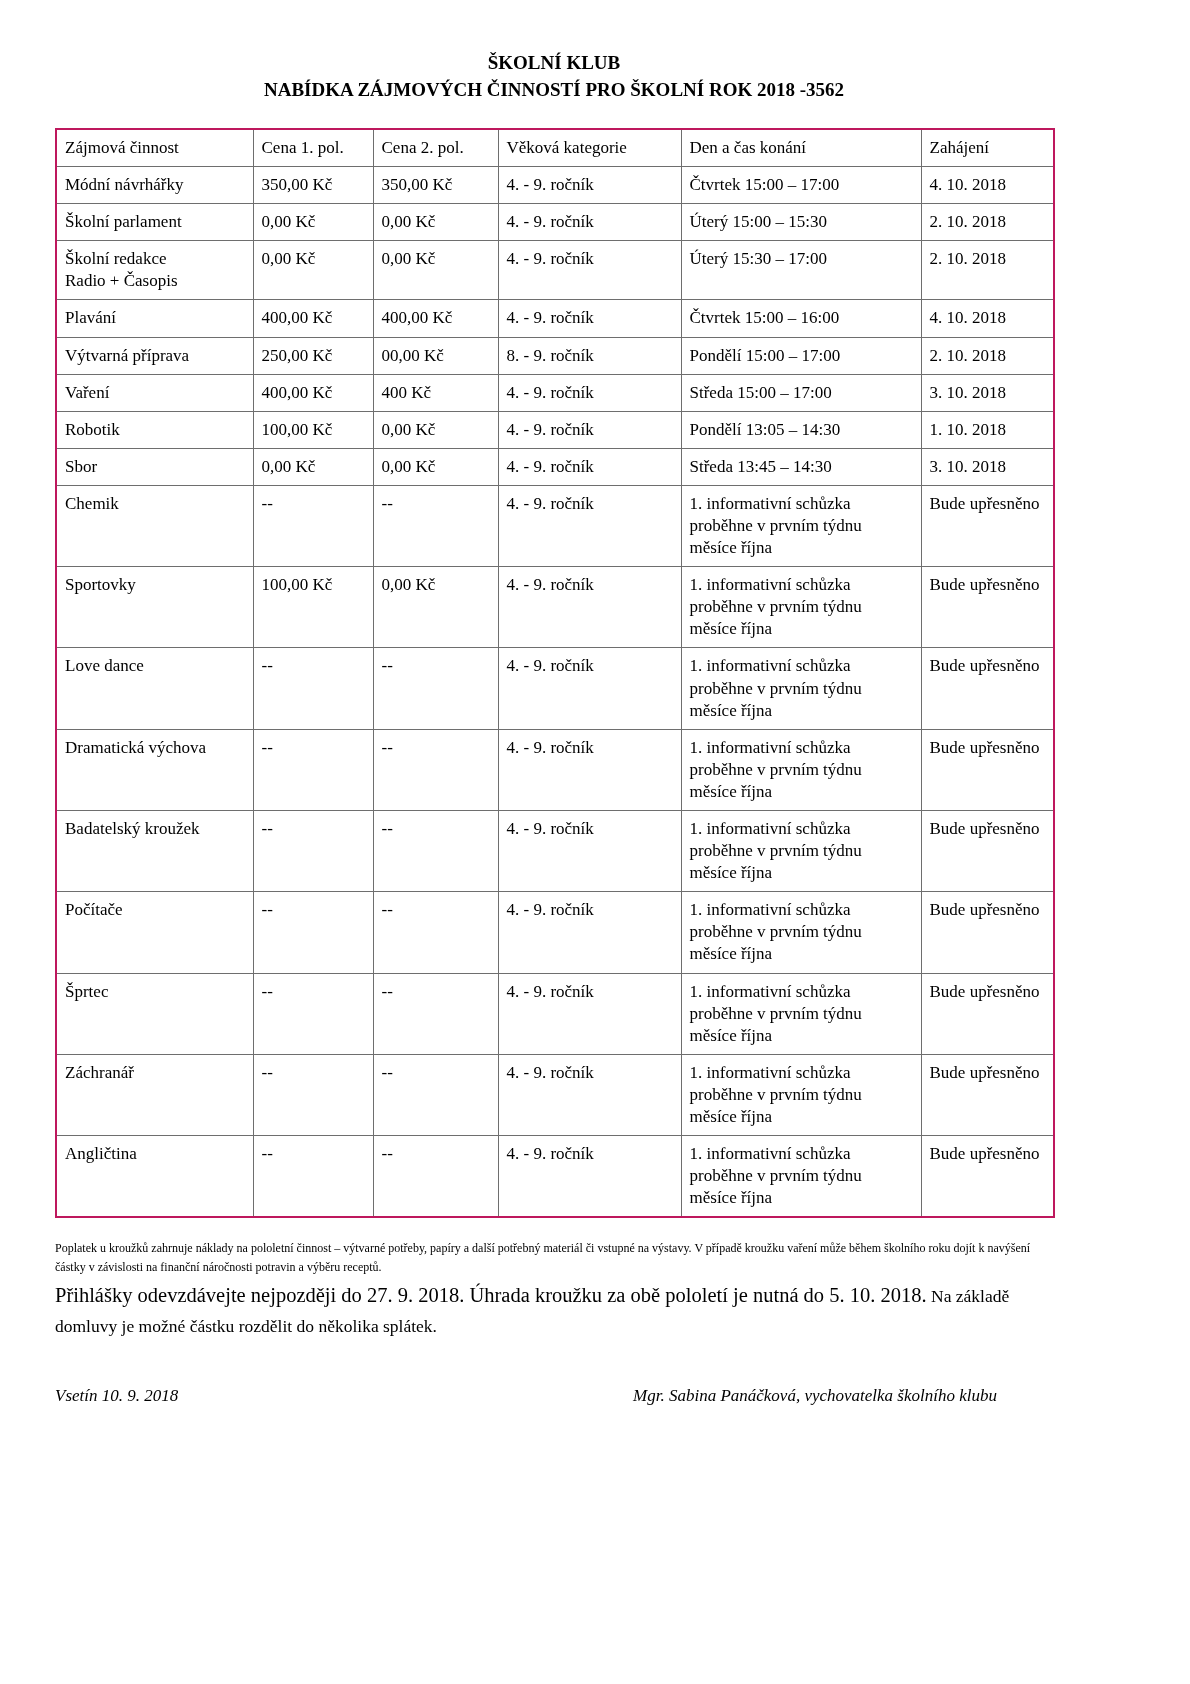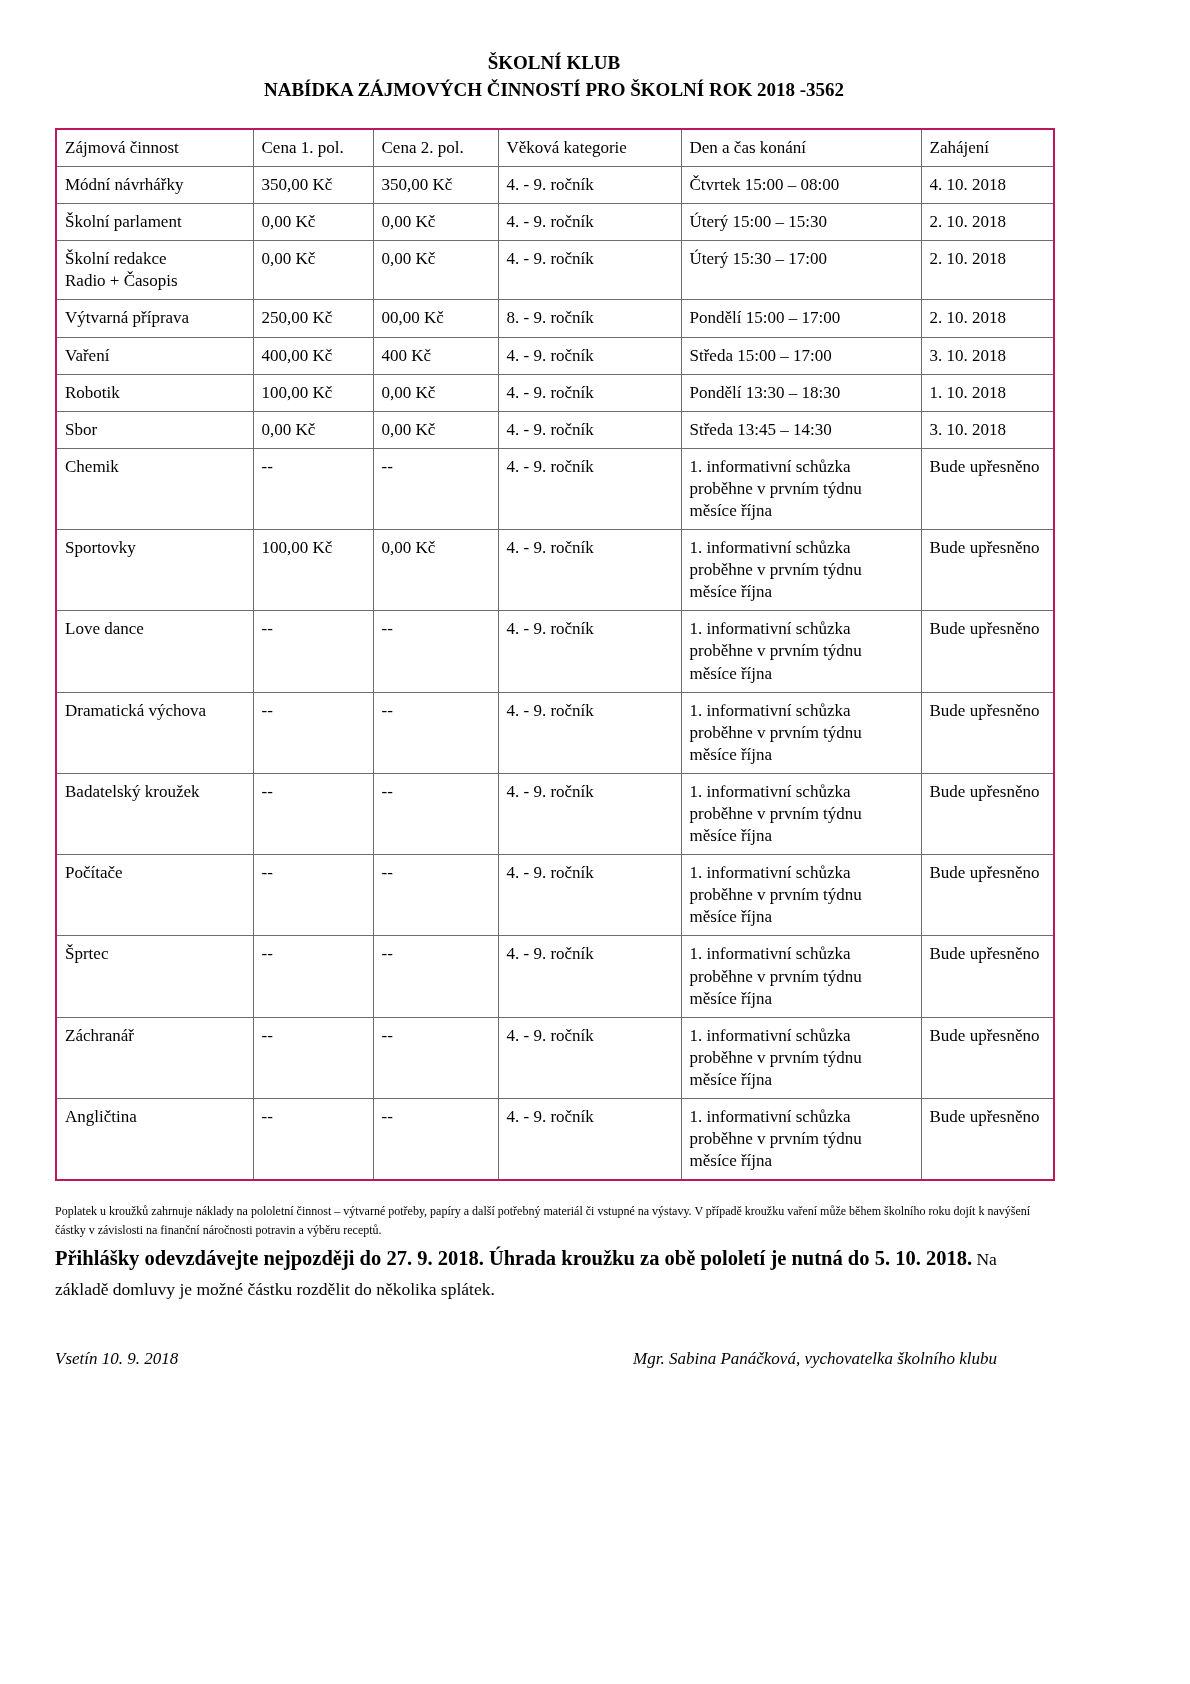--- a/index.html
+++ b/index.html
@@ -61,21 +61,21 @@
     margin: 0;
     font-size: 12px;
     line-height: 1.58;
   }
   .deadline-par {
     margin: 2px 0 0 0;
     font-size: 17.5px;
     line-height: 1.6;
   }
   .deadline-bold {
-    font-weight: bold;
+    font-weight: normal;
     font-size: 20.5px;
   }
   .sig-row {
     width: 998px;
     margin-top: 46px;
     display: flex;
     justify-content: space-between;
     font-size: 17px;
     padding-right: 56px;
     font-style: italic;
@@ -109,39 +109,47 @@
           <th>Den a čas konání</th>
           <th>Zahájení</th>
         </tr>
     </thead>
     <tbody id="table-body">
         <tr>
           <td class="act">Módní návrhářky</td>
           <td>350,00 Kč</td>
           <td>350,00 Kč</td>
           <td>4. - 9. ročník</td>
-          <td class="sched-bold">Čtvrtek 15:00 – 08:00</td>
+          <td class="sched-bold">Čtvrtek 15:00 – 17:00</td>
           <td>4. 10. 2018</td>
         </tr>
         <tr>
           <td class="act">Školní parlament</td>
           <td>0,00 Kč</td>
           <td>0,00 Kč</td>
           <td>4. - 9. ročník</td>
           <td class="sched-bold">Úterý 15:00 – 15:30</td>
           <td>2. 10. 2018</td>
         </tr>
         <tr>
           <td class="act">Školní redakce
 Radio + Časopis</td>
           <td>0,00 Kč</td>
           <td>0,00 Kč</td>
           <td>4. - 9. ročník</td>
           <td class="sched-bold">Úterý 15:30 – 17:00</td>
           <td>2. 10. 2018</td>
+        </tr>
+        <tr>
+          <td class="act">Plavání</td>
+          <td>400,00 Kč</td>
+          <td>400,00 Kč</td>
+          <td>4. - 9. ročník</td>
+          <td class="sched-bold">Čtvrtek 15:00 – 16:00</td>
+          <td>4. 10. 2018</td>
         </tr>
         <tr>
           <td class="act">Výtvarná příprava</td>
           <td>250,00 Kč</td>
           <td>00,00 Kč</td>
           <td>8. - 9. ročník</td>
           <td class="sched-bold">Pondělí 15:00 – 17:00</td>
           <td>2. 10. 2018</td>
         </tr>
         <tr>
@@ -150,21 +158,21 @@
           <td>400 Kč</td>
           <td>4. - 9. ročník</td>
           <td class="sched-bold">Středa 15:00 – 17:00</td>
           <td>3. 10. 2018</td>
         </tr>
         <tr>
           <td class="act">Robotik</td>
           <td>100,00 Kč</td>
           <td>0,00 Kč</td>
           <td>4. - 9. ročník</td>
-          <td class="sched-bold">Pondělí 13:30 – 18:30</td>
+          <td class="sched-bold">Pondělí 13:05 – 14:30</td>
           <td>1. 10. 2018</td>
         </tr>
         <tr>
           <td class="act">Sbor</td>
           <td>0,00 Kč</td>
           <td>0,00 Kč</td>
           <td>4. - 9. ročník</td>
           <td class="sched-bold">Středa 13:45 – 14:30</td>
           <td>3. 10. 2018</td>
         </tr>

